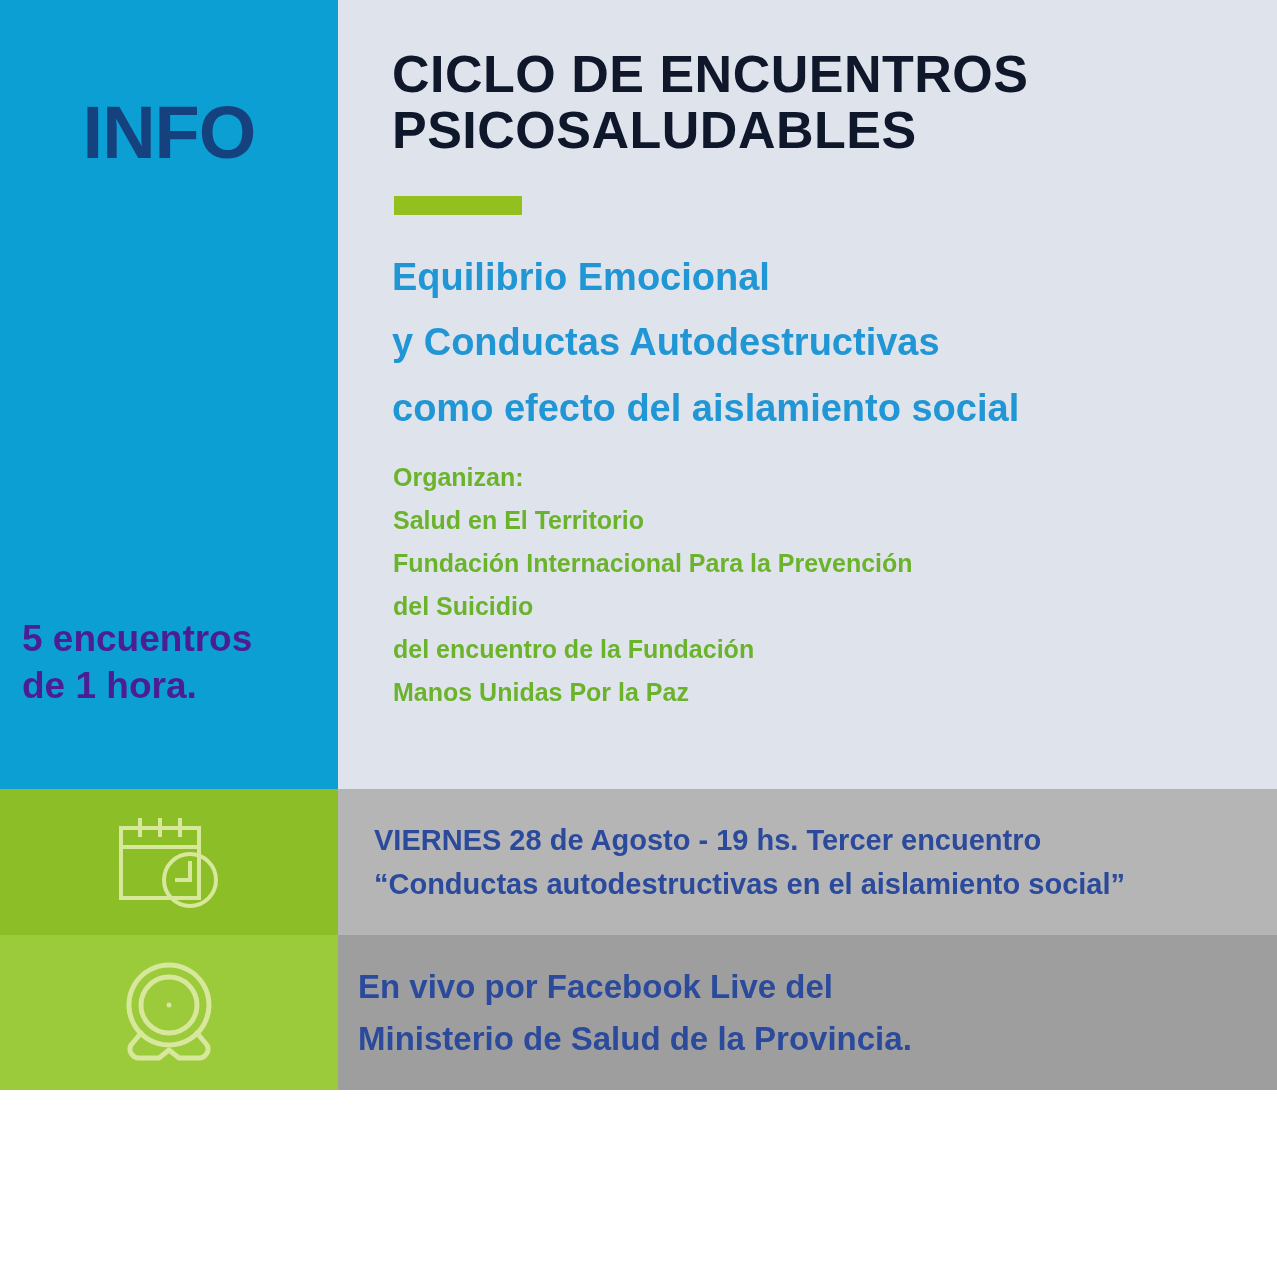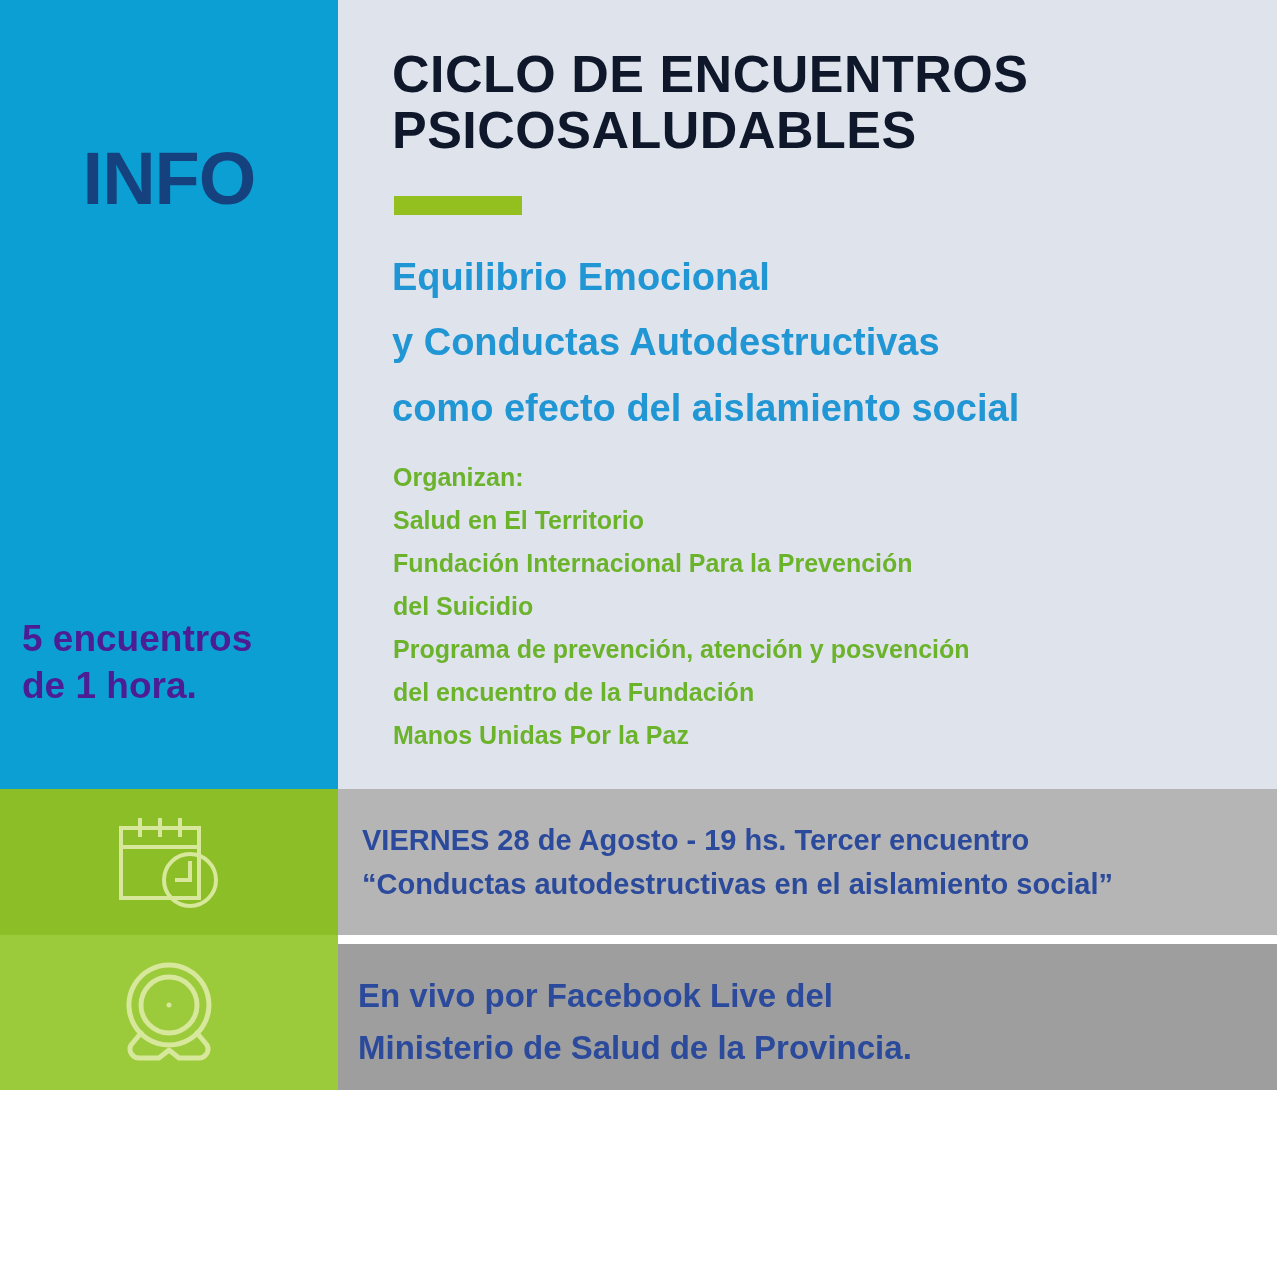--- a/index.html
+++ b/index.html
@@ -17,21 +17,20 @@
   .blue-panel {
     position:absolute; left:0; top:0; width:338px; height:789px;
     background:#0c9fd4;
   }
   .info-word {
     position:absolute; left:0; top:96px; width:338px;
     text-align:center;
     color:#15427f;
     font-size:74px; font-weight:bold; letter-spacing:-1px;
     line-height:1;
-    margin-top:46px;
   }
   .encuentros {
     position:absolute; left:22px; top:615px; width:316px;
     color:#4c1d95;
     font-size:37px; font-weight:bold; line-height:1.28;
   }
 
   .title-block { position:absolute; left:392px; top:46px; width:840px; }
   .main-title {
     color:#0f172a;
@@ -59,23 +58,23 @@
   .row-place { top:935px; height:155px; }
   .row .icon-cell {
     position:absolute; left:0; top:0; width:338px; height:100%;
     display:flex; align-items:center; justify-content:center;
   }
   .row .text-cell {
     position:absolute; left:338px; top:0; width:939px; height:100%;
     display:flex; flex-direction:column; justify-content:center;
   }
   .row-date .icon-cell { background:#8cbe27; }
-  .row-date .text-cell { background:#b5b5b5; padding-left:24px; }
+  .row-date .text-cell { background:#b5b5b5; padding-left:36px; }
   .row-place .icon-cell { background:#9bca3b; }
-  .row-place .text-cell { background:#9e9e9e; padding-left:20px;margin-top:9px; }
+  .row-place .text-cell { background:#9e9e9e; padding-left:20px; }
 
   .date-line {
     color:#2b4a9b; font-size:29px; font-weight:bold; line-height:1.52;
     white-space:nowrap;
   }
   .place-line {
     color:#2b4a9b; font-size:33px; font-weight:bold; line-height:1.55;
     white-space:nowrap;
   }
 
@@ -108,21 +107,20 @@
       <div>Equilibrio Emocional</div>
       <div>y Conductas Autodestructivas</div>
       <div>como efecto del aislamiento social</div>
     </div>
 
     <div class="organizers">
       <div>Organizan:</div>
       <div>Salud en El Territorio</div>
       <div>Fundación Internacional Para la Prevención</div>
       <div>del Suicidio</div>
-      <div>Programa de prevención, atención y posvención</div>
       <div>del encuentro de la Fundación</div>
       <div>Manos Unidas Por la Paz</div>
     </div>
   </div>
 
   <div class="row row-date">
     <div class="icon-cell">
       <svg width="108" height="94" viewBox="0 0 108 94">
         <g fill="none" stroke="#d7e79b" stroke-width="4">
           <rect x="6" y="13" width="78" height="70"></rect>

